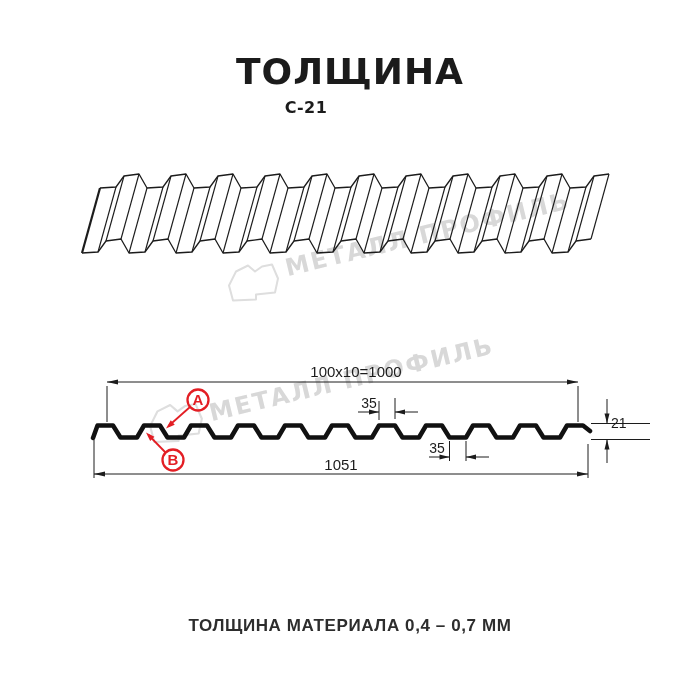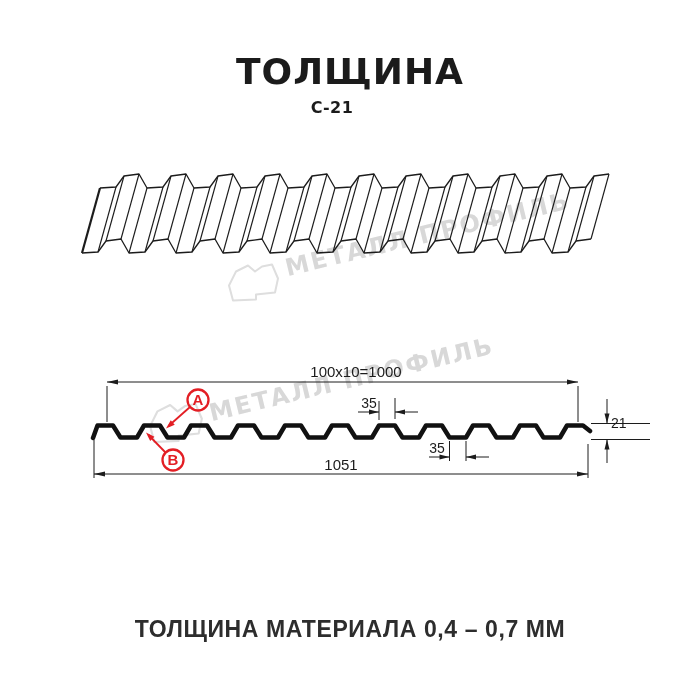--- a/index.html
+++ b/index.html
@@ -1,24 +1,24 @@
 <!DOCTYPE html>
 <html style="--ink: #1c1c1c; --red: #e31e24; --wm: #d8d8d8;"><head>
 <meta charset="utf-8">
 <style>
   html,body{margin:0;padding:0;background:#fff;}
   .page{position:relative;width:700px;height:700px;background:#fff;overflow:hidden;
         font-family:"DejaVu Sans",sans-serif;}
   .title{position:absolute;left:0;top:52px;width:700px;text-align:center;
          font-size:36px;font-weight:bold;letter-spacing:1px;color:#1b1b1b;line-height:40px;}
   .subtitle{position:absolute;left:0;top:98px;width:612px;text-align:center;
-         font-size:16px;font-weight:bold;letter-spacing:0.5px;color:#1b1b1b;padding-left:26px;}
+         font-size:16px;font-weight:bold;letter-spacing:0.5px;color:#1b1b1b;}
   .footer{position:absolute;left:0;top:616px;width:700px;text-align:center;
          font-family:"Liberation Sans",sans-serif;
-         font-size:23px;font-weight:bold;letter-spacing:0.6px;color:#2d2d2d;}
+         font-size:17px;font-weight:bold;letter-spacing:0.6px;color:#2d2d2d;}
   .wmtext{position:absolute;white-space:nowrap;font-family:"DejaVu Sans",sans-serif;
           font-weight:bold;font-size:24px;letter-spacing:2px;color:var(--wm,#d8d8d8);
           transform:rotate(-13.5deg);transform-origin:0 100%;line-height:28px;}
   .wmlogo{position:absolute;}
   svg.draw{position:absolute;left:0;top:0;}
   .dimtext{font-family:"Liberation Sans",sans-serif;font-size:15px;fill:var(--ink,#1c1c1c);}
   .dimtext.sm{font-size:14px;}
   .redlabel{font-family:"Liberation Sans",sans-serif;font-size:15px;font-weight:bold;
             fill:var(--red,#e31e24);}
 </style>

